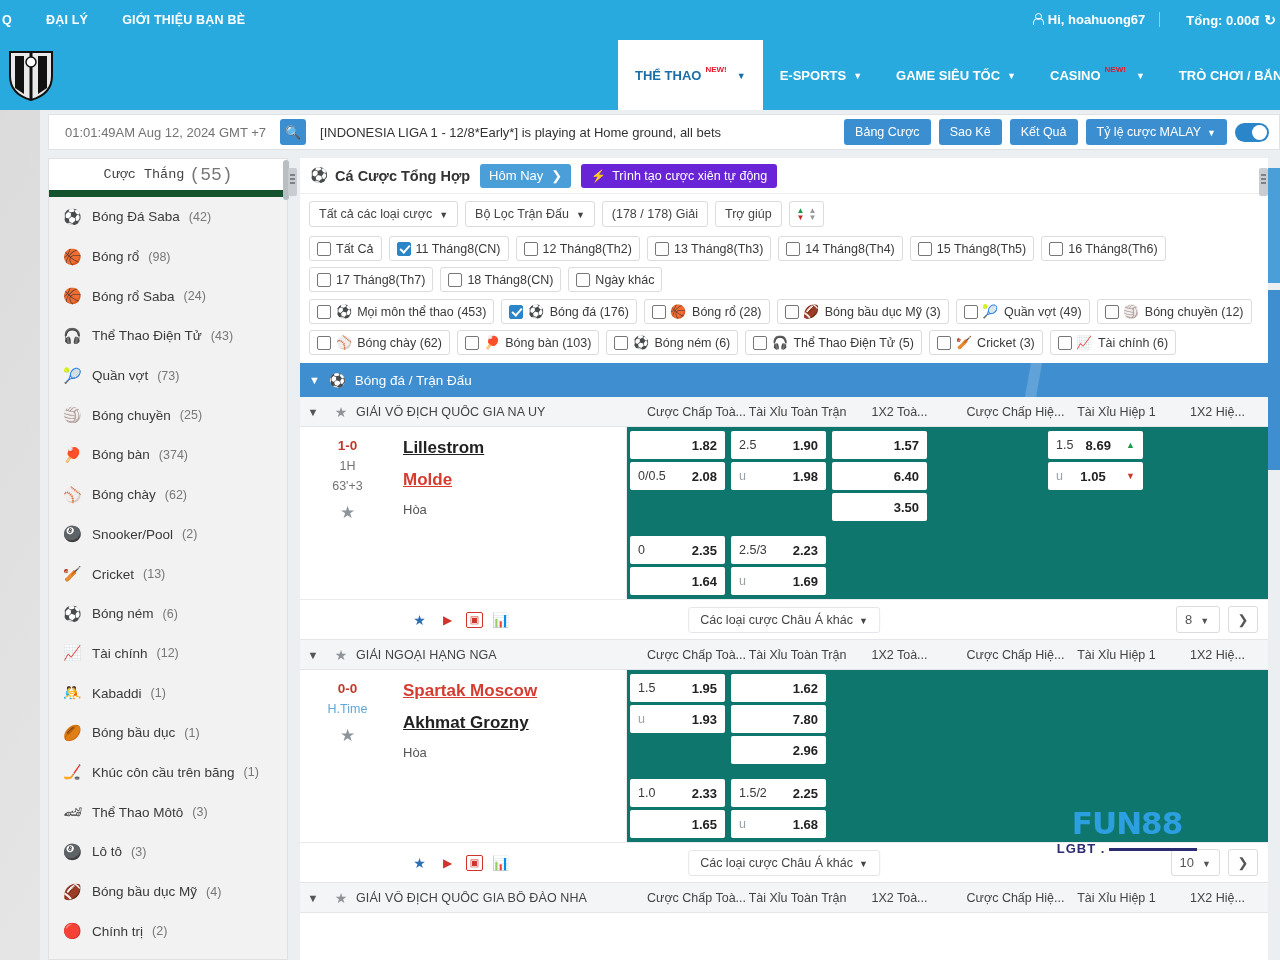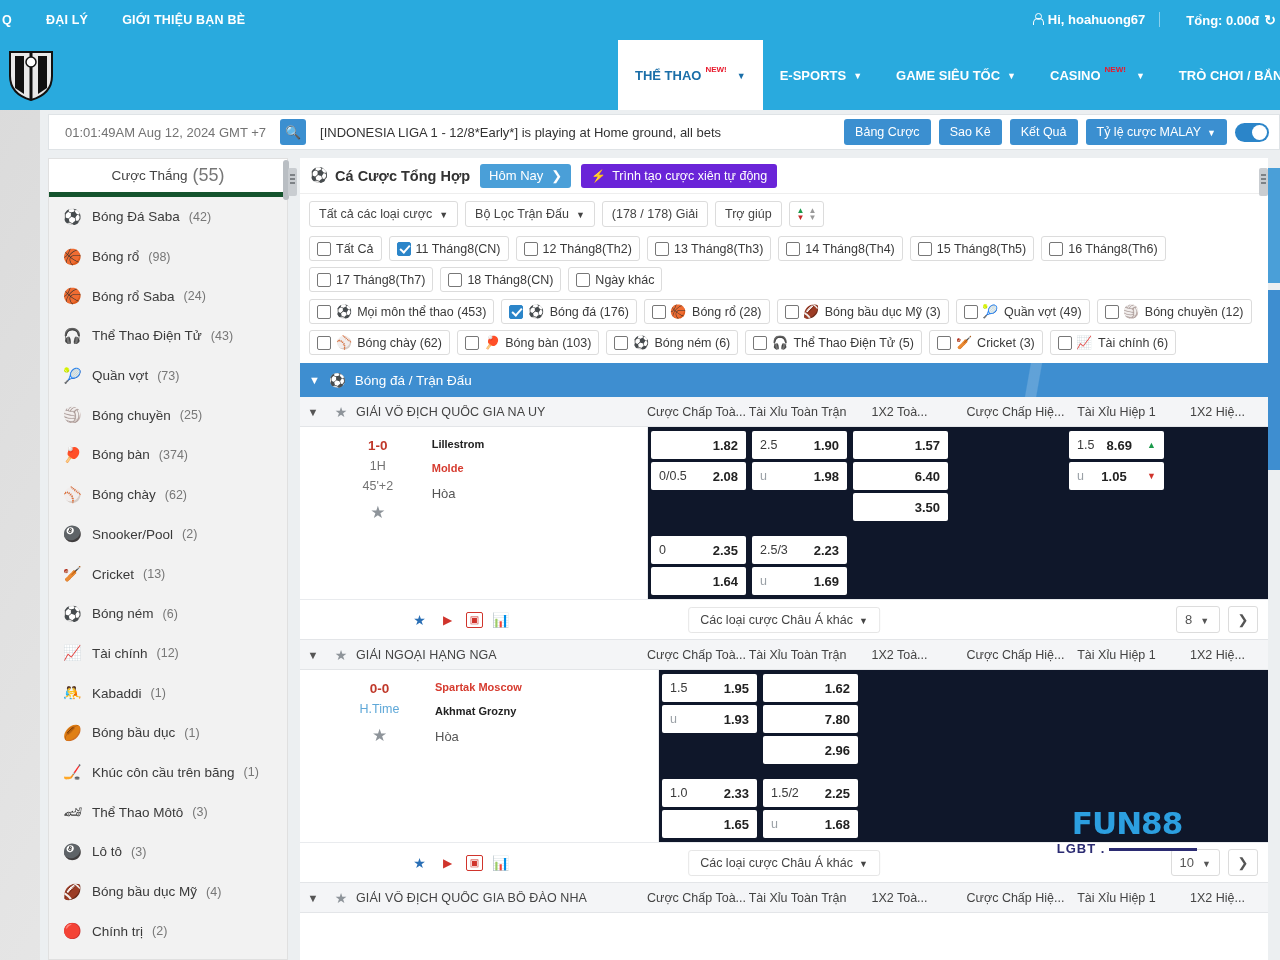--- a/index.html
+++ b/index.html
@@ -88,21 +88,21 @@
   .toggle::after{content:"";position:absolute;top:2px;right:2px;width:15px;height:15px;border-radius:50%;background:#fff;}
 
   
   .sidebar {
     position:absolute; top:158px; left:48px; width:240px; height:802px;
     background:#f2f2f2; border:1px solid #e0e0e0;
     overflow:hidden;
   }
   .sb-head {
     height:38px; background:#fff; display:flex; align-items:center; justify-content:center;
-    font-size:13.5px; color:#444; border-bottom:5px solid #14532d;
+    font-size:13.5px; color:#444; border-bottom:7px solid #14532d;font-family:Liberation Mono, monospace;
   }
   .sb-head .cnt { color:#777; margin-left:5px; font-size:18px;}
   .sb-item {
     height:39.7px; display:flex; align-items:center; gap:9px; padding-left:14px;
     font-size:13.5px; color:#3a3a3a; cursor:pointer; white-space:nowrap;
   }
   .sb-item .cnt { color:#777; font-size:12.5px; }
   .sport-ico { width:20px; height:20px; flex:none; position:relative; font-size:15px; line-height:20px; text-align:center; }
 
   
@@ -186,37 +186,37 @@
   .lg-head .lh-star { width:30px; text-align:center; color:#8e949a; font-size:14px; cursor:pointer; }
   .lg-head .lh-name { flex:1; letter-spacing:.1px; white-space:nowrap; overflow:hidden; }
   .colh { width:101px; text-align:center; white-space:nowrap; overflow:hidden; }
   .colh.w1 { width:103px; }
   .colh.gap { width:14px; }
 
   .match {
     display:flex; border-bottom:1px solid #e9ebee;
   }
   .m-score {
-    width:95px; padding-top:11px; text-align:center; background:#fff;margin-left:32px;
+    width:95px; padding-top:11px; text-align:center; background:#fff;
   }
   .m-score .sc { color:#c0392b; font-weight:bold; font-size:13.5px; }
   .m-score .per { color:#737373; font-size:12.5px; margin-top:6px; }
   .m-score .per.blue { color:#5fa8d8; }
   .m-score .star { color:#8e949a; font-size:17px; margin-top:9px; cursor:pointer; }
   .m-teams {
     width:232px; padding:11px 0 8px 8px; border-right:1px solid #e9ebee; background:#fff;
   }
-  .m-teams .t { font-size:11px; font-weight:bold; margin-bottom:12px; }
+  .m-teams .t { font-size:17px; font-weight:bold; margin-bottom:12px;text-decoration:underline; }
   .m-teams .t.home { color:#222; }
   .m-teams .t.away { color:#d63b2f; }
   .m-teams .t.away2 { color:#222; }
   .m-teams .t.hl { color:#d63b2f; }
   .m-teams .draw { font-size:13px; color:#555; font-weight:normal; }
 
-  .m-odds { flex:1; display:flex; flex-direction:column; background:#0f172a; }
+  .m-odds { flex:1; display:flex; flex-direction:column; background:#0f766e; }
   .odds-grid { display:flex; }
   .ocol { width:101px; display:flex; flex-direction:column; gap:3px; padding:4px 3px; }
   .ocol.gapc { width:14px; }
   .ocell {
     height:28px; background:#fff; border-radius:2px; display:flex; align-items:center;
     justify-content:space-between; padding:0 8px; font-size:13px; cursor:pointer;
   }
   .ocell .hdp { color:#3a3a3a; font-size:12.5px; }
   .ocell .hdp.u { color:#9aa0a6; }
   .ocell .val { font-weight:bold; color:#222; }
@@ -628,21 +628,21 @@
           <div class="colh w1">1X2 Toà...</div>
           <div class="colh gap"></div>
           <div class="colh">Cược Chấp Hiệ...</div>
           <div class="colh">Tài Xỉu Hiệp 1</div>
           <div class="colh">1X2 Hiệ...</div>
         </div>
         <div class="match">
           <div class="m-score">
             <div class="sc">1-0</div>
             <div class="per">1H</div>
-            <div class="per">45'+2</div>
+            <div class="per">63'+3</div>
             <div class="star">★</div>
           </div>
           <div class="m-teams">
             <div class="t home">Lillestrom</div>
             <div class="t away">Molde</div>
             <div class="draw">Hòa</div>
           </div>
           <div class="m-odds">
             <div class="odds-grid">
               <div class="ocol">

